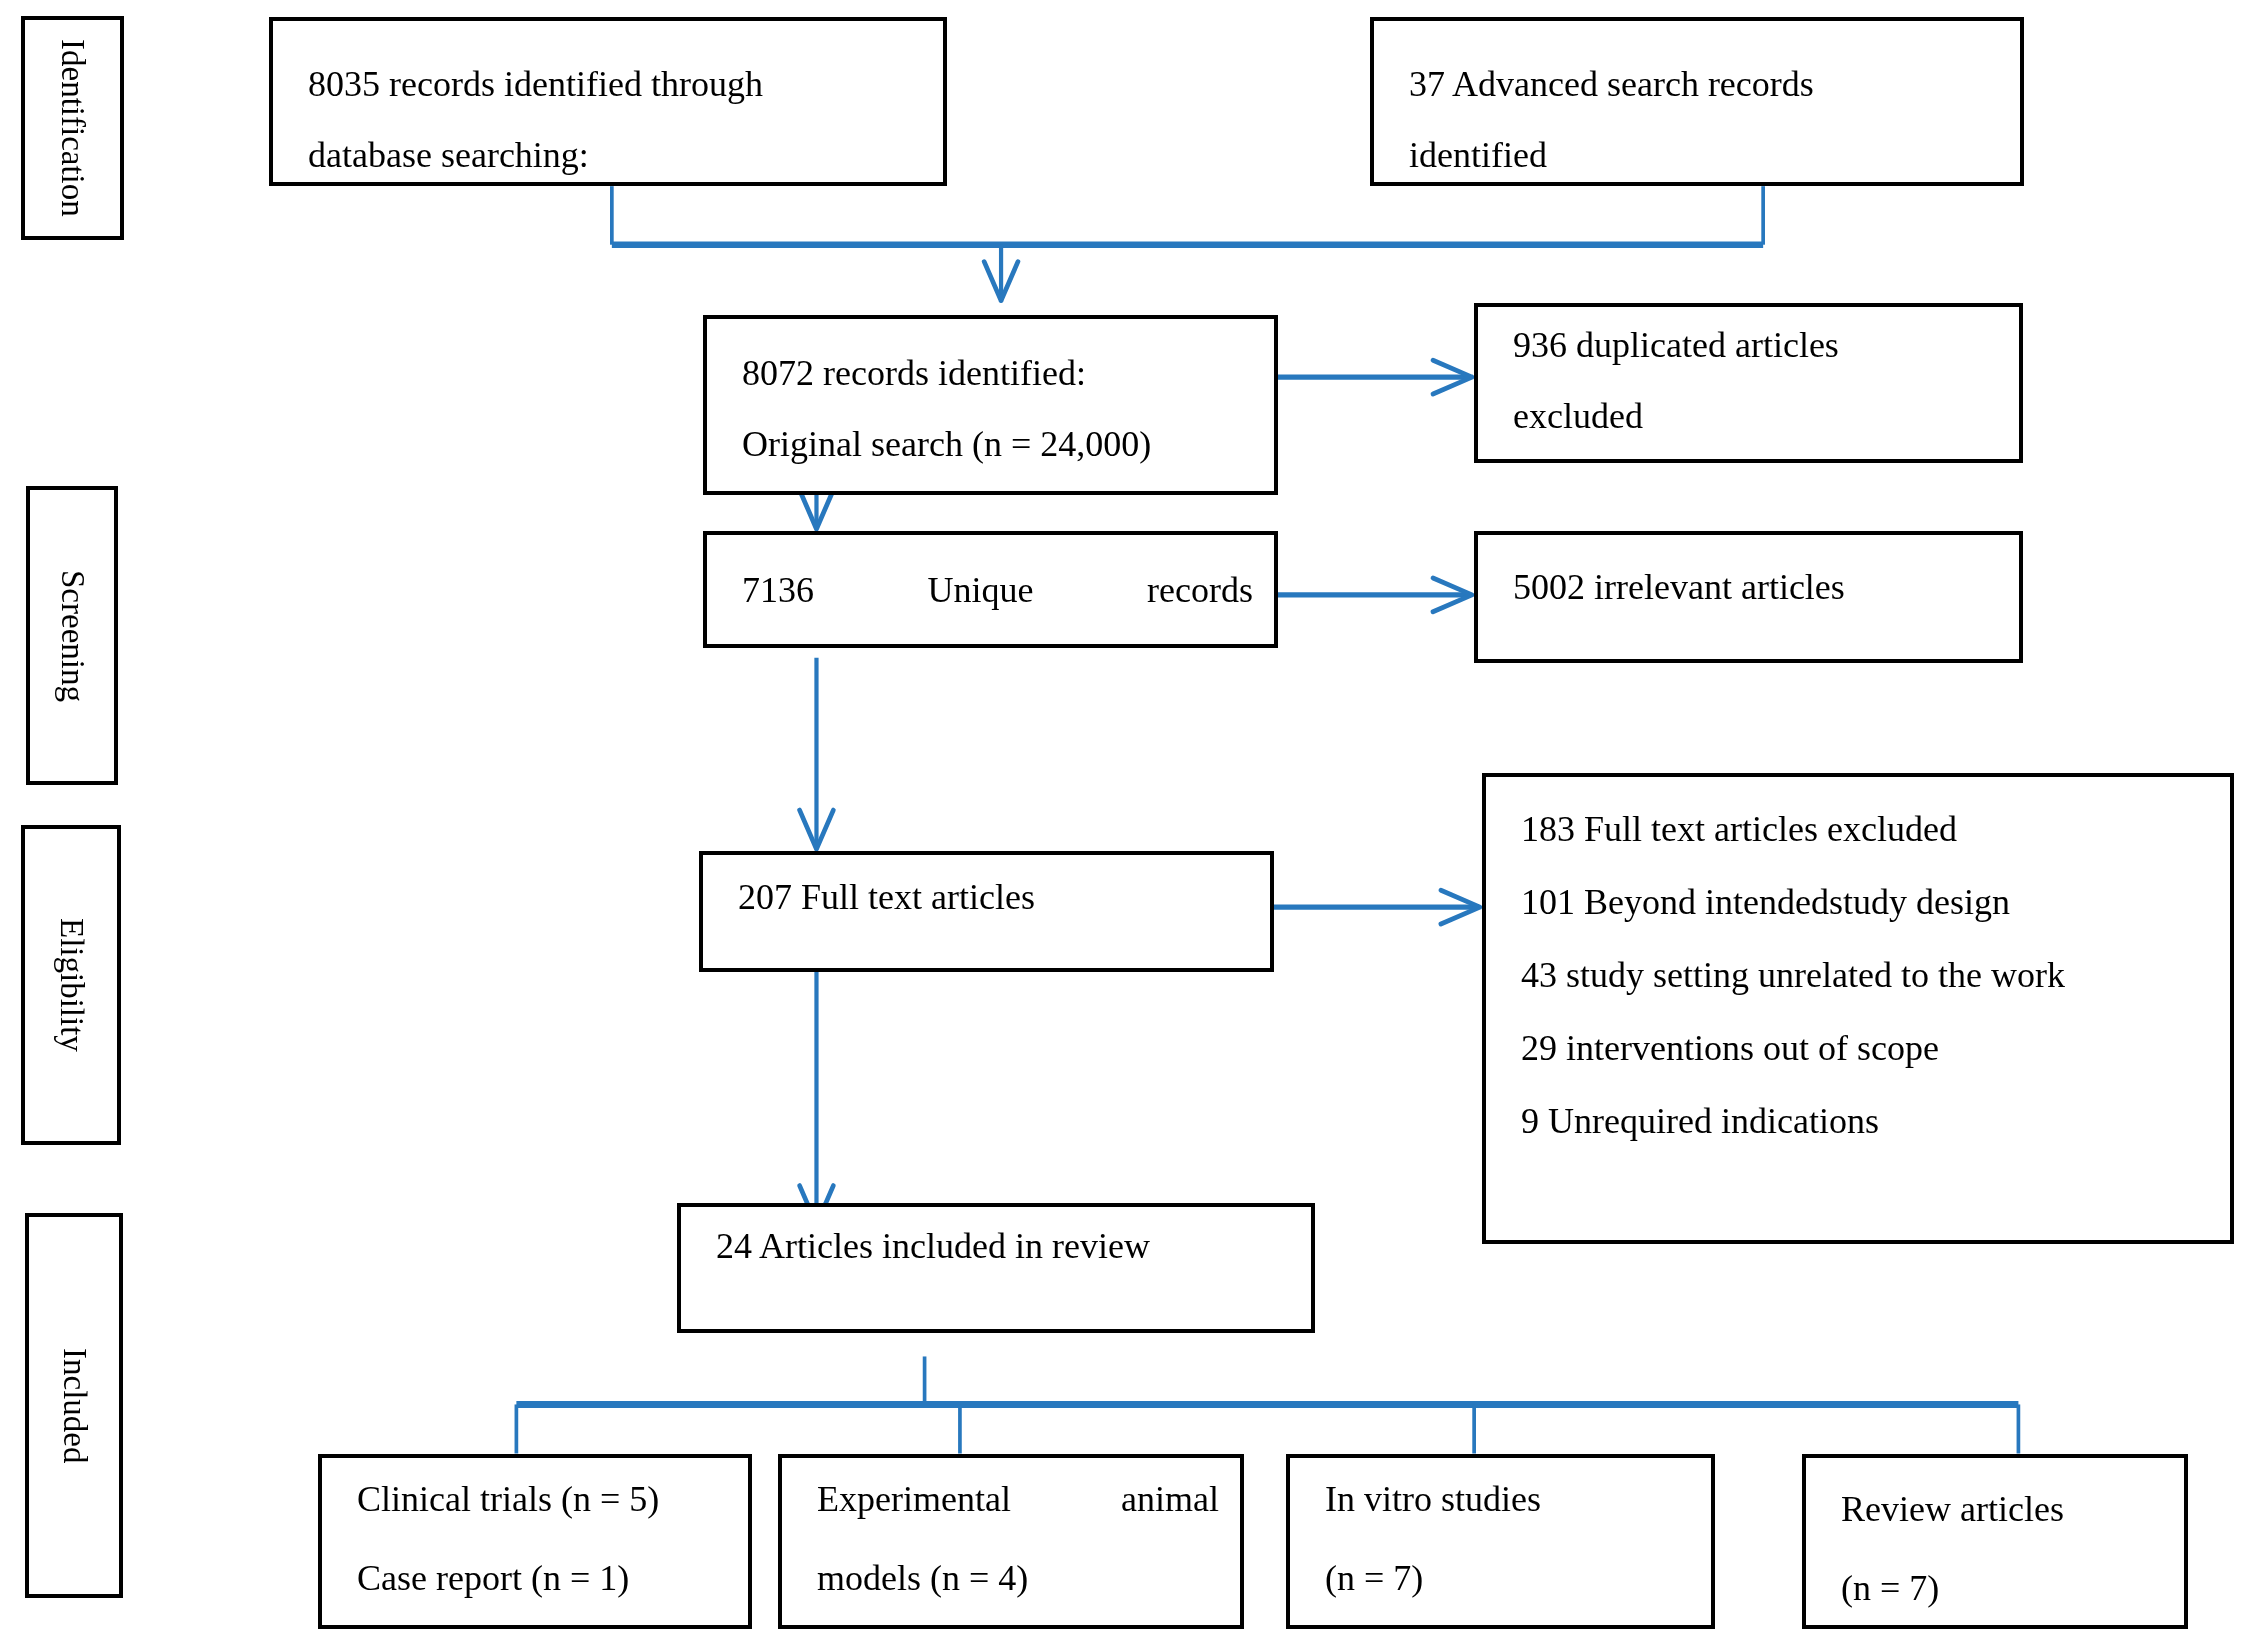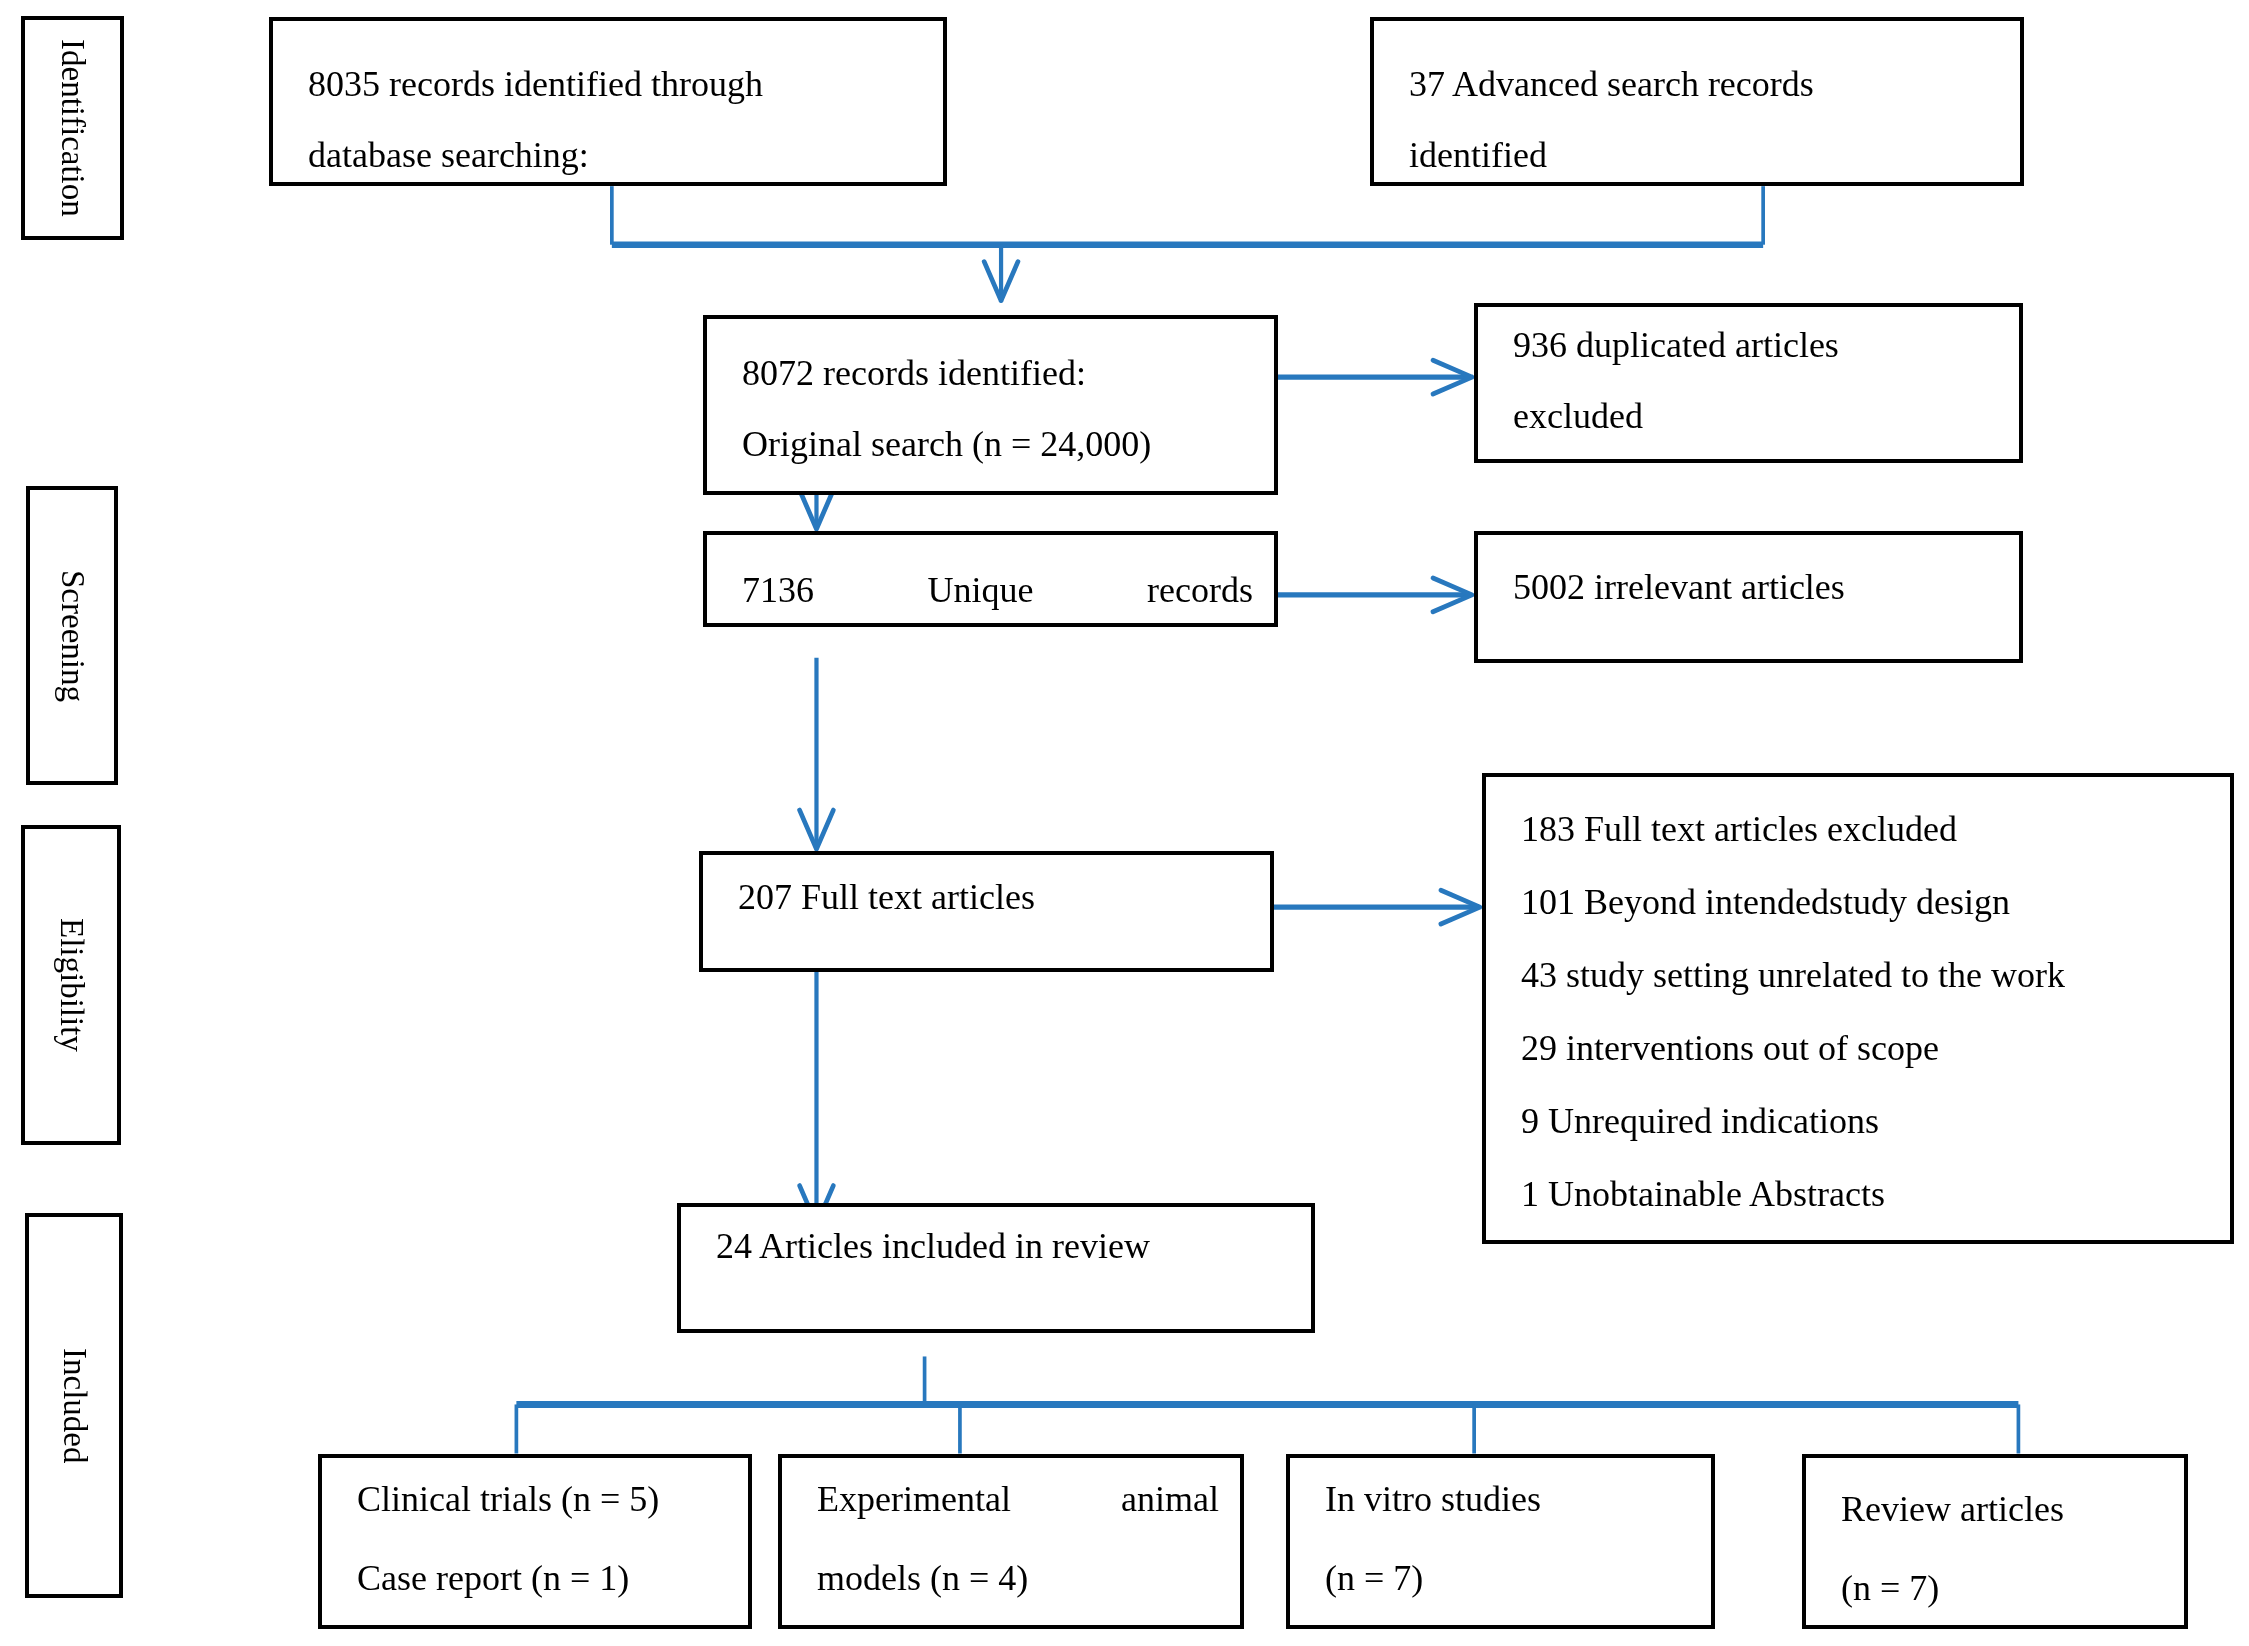--- a/index.html
+++ b/index.html
@@ -73,21 +73,21 @@
   #stage-identification { left: 21px;  top: 16px;   width: 103px; height: 224px; }
   #stage-screening      { left: 26px;  top: 486px;  width: 92px; height: 299px; }
   #stage-eligibility    { left: 21px;  top: 825px; width: 100px; height: 320px; }
   #stage-included       { left: 25px;  top: 1213px; width: 98px; height: 385px; }
 
   
   #box-db-search   { left: 269px;  top: 17.4px;   width: 678px; height: 169px; padding-top: 27.4px; }
   #box-adv-search  { left: 1370px; top: 17.4px;   width: 654px; height: 169px; padding-top: 27.4px; }
   #box-identified  { left: 703px; top: 303px;  width: 575px; height: 180px; padding-top: 19px; margin-top: 12px; }
   #box-duplicates  { left: 1474px; top: 303px;  width: 549px; height: 160px; padding-top: 3px; }
-  #box-unique      { left: 703px; top: 531px; width: 575px; height: 96px; padding-top: 20px; }
+  #box-unique      { left: 703px; top: 531px; width: 575px; height: 117px; padding-top: 20px; }
   #box-irrelevant  { left: 1474px; top: 531px; width: 549px; height: 132px; padding-top: 17.4px; }
   #box-fulltext    { left: 699px; top: 851px; width: 575px; height: 121px; padding-top: 7px; }
   #box-excluded    { left: 1482px; top: 773px; width: 752px; height: 471px; padding-top: 16px; }
   #box-excluded .line { line-height: 73px; }
   #box-included    { left: 677px; top: 1203px; width: 638px; height: 130px; padding-top: 4.2px; }
   #box-clinical    { left: 318px;  top: 1454px; width: 434px;  height: 175px; padding-top: 2.1px; }
   #box-animal      { left: 778px; top: 1454px; width: 466px;  height: 175px; padding-top: 2.1px; }
   #box-invitro     { left: 1286px; top: 1454px; width: 429px;  height: 175px; padding-top: 2.1px; }
   #box-review      { left: 1802px; top: 1454px; width: 386px;  height: 175px; padding-top: 12px; }
   #box-clinical .line, #box-animal .line, #box-invitro .line, #box-review .line { line-height: 79px; }
@@ -175,21 +175,20 @@
   <div class="box" id="box-fulltext">
     <div class="line">207 Full text articles</div>
   </div>
 
   <div class="box" id="box-excluded">
     <div class="line">183 Full text articles excluded</div>
     <div class="line">101 Beyond intendedstudy design</div>
     <div class="line">43 study setting unrelated to the work</div>
     <div class="line">29 interventions out of scope</div>
     <div class="line">9 Unrequired indications</div>
-    <div class="line">1 Unobtainable Abstracts</div>
   </div>
 
   <div class="box" id="box-included">
     <div class="line">24 Articles included in review</div>
   </div>
 
   <div class="box" id="box-clinical">
     <div class="line">Clinical trials (n = 5)</div>
     <div class="line">Case report (n = 1)</div>
   </div>

